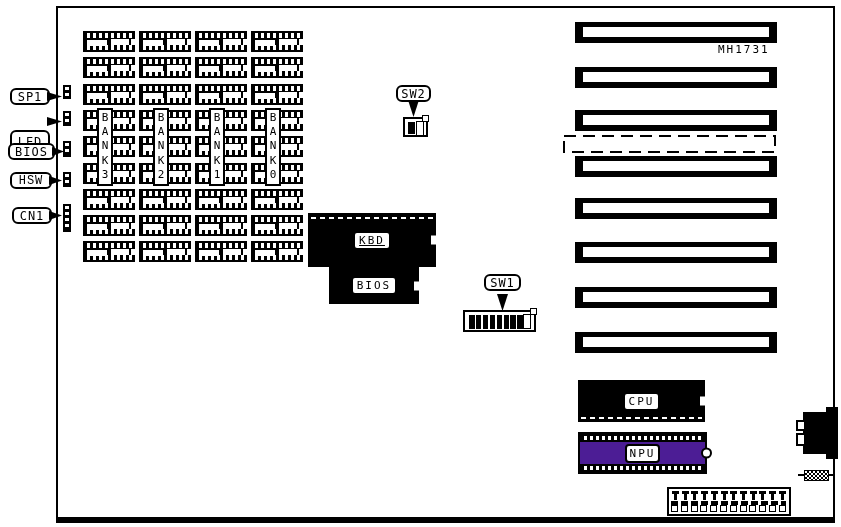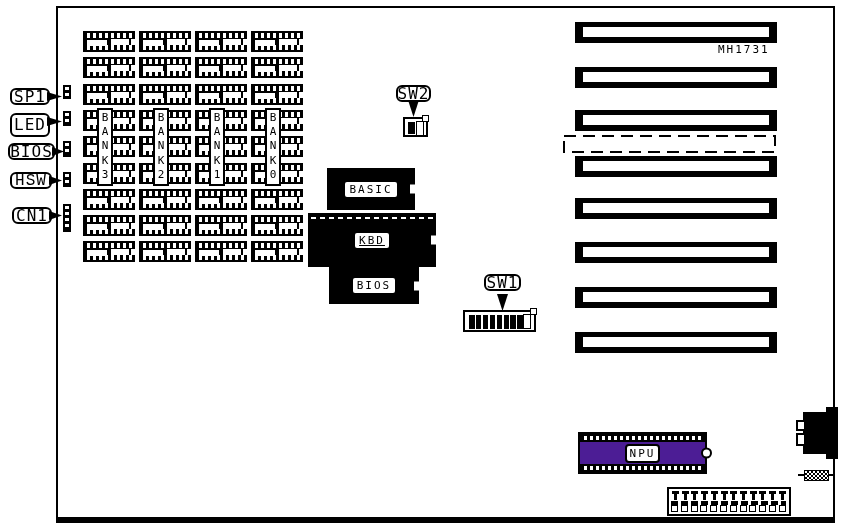--- a/index.html
+++ b/index.html
@@ -4,21 +4,21 @@
 <style>
   html,body{margin:0;padding:0;background:#fff;}
   #canvas{position:relative;width:841px;height:527px;background:#fff;overflow:hidden;
           font-family:"DejaVu Sans Mono",monospace;color:#000;}
   .abs{position:absolute;}
   
   .board{border:2px solid #000;border-bottom-width:6px;box-sizing:border-box;background:transparent;}
   
   .callout{border:2px solid #000;border-radius:6px;background:#fff;box-sizing:border-box;
            display:flex;align-items:center;justify-content:center;
-           font-size:16px;letter-spacing:1px;line-height:1;}
+           font-size:12px;letter-spacing:1px;line-height:1;}
   .tail-right{clip-path:polygon(0 0,100% 50%,0 100%);background:#000;}
   .tail-down{clip-path:polygon(0 0,100% 0,50% 100%);background:#000;}
   
   .conn{background-color:#000;background-image:repeating-linear-gradient(180deg,#fff 0 3px,rgba(0,0,0,0) 3px 6px);
         background-size:4px calc(100% - 4px);background-position:2px 2px;background-repeat:no-repeat;}
   
   .dipchip{width:52px;height:21px;background-color:#000;background-repeat:no-repeat;
     background-image:
       repeating-linear-gradient(90deg,#fff 0 3px,rgba(0,0,0,0) 3px 6px),
       repeating-linear-gradient(90deg,#fff 0 3px,rgba(0,0,0,0) 3px 6px),
@@ -71,21 +71,21 @@
 <body>
 
 <div id="canvas">
 
   <div class="abs board" style="left:56px;top:6px;width:779px;height:517px;"></div>
 
   <div class="abs callout" style="left:10px;top:88px;width:40px;height:17px;">SP1</div>
   <div class="abs tail-right" style="left:47px;top:92px;width:15px;height:9px;"></div>
   <div class="abs conn" style="left:63px;top:85px;width:8px;height:14px;"></div>
 
-  <div class="abs callout" style="left:10px;top:113px;width:40px;height:24px;">LED</div>
+  <div class="abs callout" style="left:10px;top:130px;width:40px;height:24px;">LED</div>
   <div class="abs tail-right" style="left:47px;top:117px;width:15px;height:9px;"></div>
   <div class="abs conn" style="left:63px;top:111px;width:8px;height:15px;"></div>
 
   <div class="abs callout" style="left:8px;top:143px;width:47px;height:17px;">BIOS</div>
   <div class="abs tail-right" style="left:52px;top:147px;width:12px;height:9px;"></div>
   <div class="abs conn" style="left:63px;top:141px;width:8px;height:16px;"></div>
 
   <div class="abs callout" style="left:10px;top:172px;width:42px;height:17px;font-family:Liberation Mono, monospace;">HSW</div>
   <div class="abs tail-right" style="left:49px;top:176px;width:13px;height:9px;"></div>
   <div class="abs conn" style="left:63px;top:172px;width:8px;height:15px;"></div>
@@ -138,24 +138,20 @@
     </div>
 
   <div class="abs callout" style="left:396px;top:85px;width:35px;height:17px;">SW2</div>
   <div class="abs tail-down" style="left:408px;top:100px;width:11px;height:17px;"></div>
   <div class="abs sw-body" style="left:403px;top:117px;width:25px;height:20px;">
     <div class="sw-black" style="left:3px;top:3px;width:7px;height:12px;"></div>
     <div class="sw-white" style="right:2px;"></div>
     <div class="sup-square"></div>
   </div>
 
-  <div class="abs blackchip" style="left:327px;top:168px;width:88px;height:42px;">
-    <span class="chiplabel">BASIC</span>
-    <div class="notch"></div>
-  </div>
 
   <div class="abs blackchip" style="left:308px;top:213px;width:128px;height:54px;text-decoration:underline;">
     <div class="dashline" style="top:4px;"></div>
     <span class="chiplabel">KBD</span>
     <div class="notch"></div>
   </div>
 
   <div class="abs blackchip" style="left:329px;top:267px;width:90px;height:37px;">
     <span class="chiplabel">BIOS</span>
     <div class="notch"></div>
@@ -202,20 +198,25 @@
         <div class="slot-inner"></div>
       </div>
     </div>
 
   <svg class="abs" style="left:563px;top:135px;" width="213" height="18">
     <rect x="1" y="1" width="211" height="16" fill="#fff" stroke="#000" stroke-width="2" stroke-dasharray="12 7"></rect>
   </svg>
 
   <div class="abs model-text" style="left:718px;top:44px;">MH1731</div>
 
+  <div class="abs blackchip" style="left:578px;top:380px;width:127px;height:42px;">
+    <span class="chiplabel">CPU</span>
+    <div class="dashline" style="bottom:3px;"></div>
+    <div class="notch"></div>
+  </div>
 
   <div class="abs npu" style="left:578px;top:432px;width:129px;height:42px;display:flex;align-items:center;justify-content:center;">
     <div class="npu-band" style="top:0;"></div>
     <div class="npu-band" style="bottom:0;"></div>
     <span class="npu-label" style="position:relative;z-index:2;">NPU</span>
     <div class="npu-notch"></div>
   </div>
 
   <div class="abs kblock" style="left:803px;top:412px;width:28px;height:42px;"></div>
   <div class="abs kblock" style="left:826px;top:407px;width:12px;height:52px;"></div>

